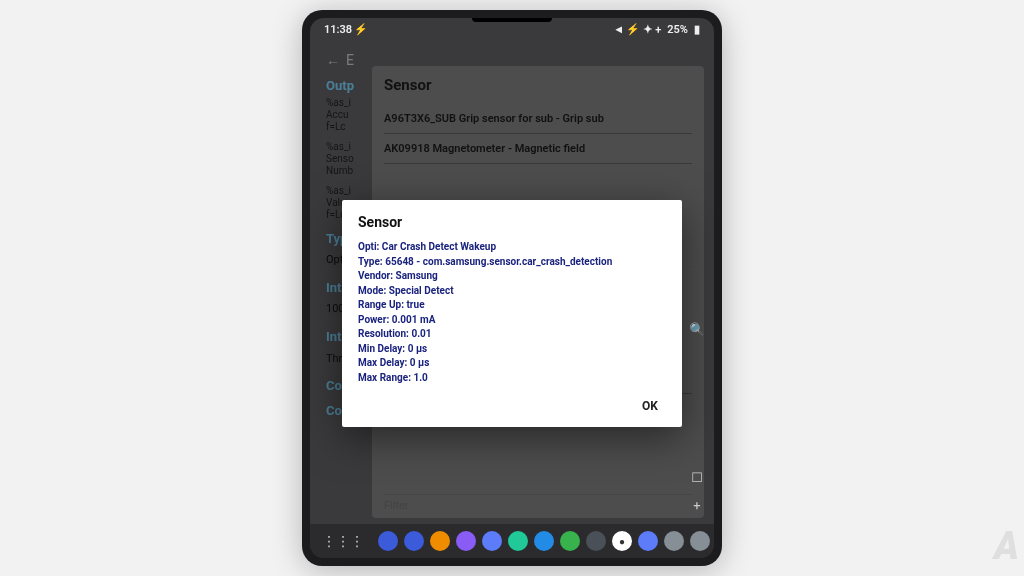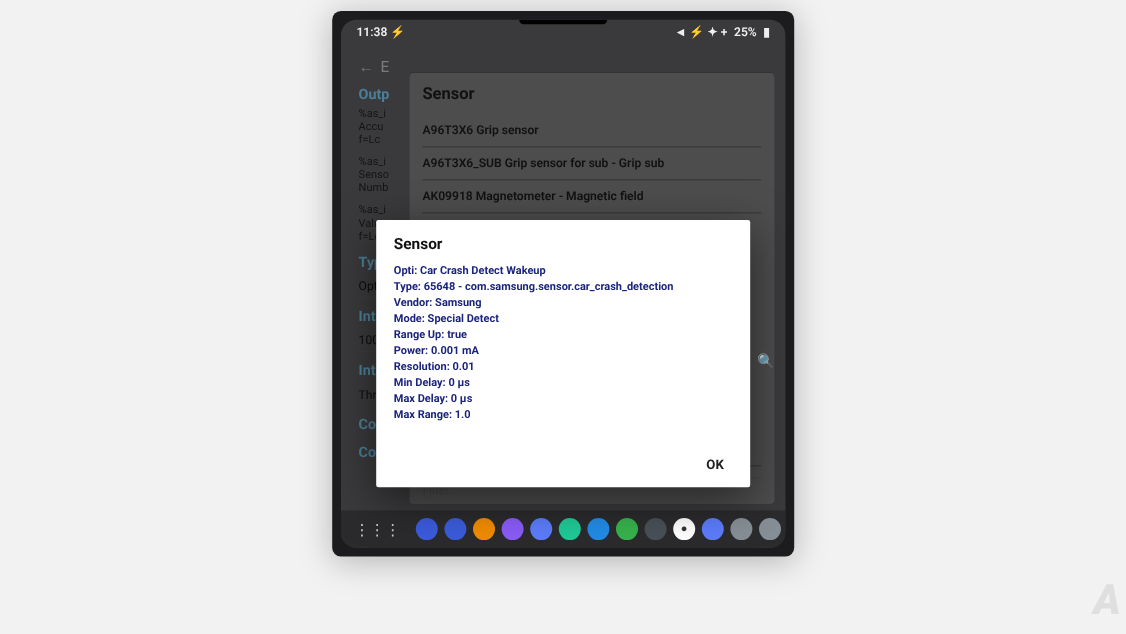--- a/index.html
+++ b/index.html
@@ -1,33 +1,33 @@
 <!DOCTYPE html>
 <html><head>
 <meta charset="utf-8">
 <style>
   *{margin:0;padding:0;box-sizing:border-box;font-family:Roboto,Arial,sans-serif}
   body{width:1024px;height:576px;background:#f2f2f2;position:relative;overflow:hidden}
-  .tablet{position:absolute;left:302px;top:10px;width:420px;height:496px;background:#1c1c1e;border-radius:8px;padding:8px;box-shadow:0 4px 30px rgba(0,0,0,.25)}
+  .tablet{position:absolute;left:302px;top:10px;width:420px;height:556px;background:#1c1c1e;border-radius:20px;padding:8px;box-shadow:0 4px 30px rgba(0,0,0,.25)}
   .screen{width:100%;height:100%;background:#3a3a3c;border-radius:14px;position:relative;overflow:hidden}
   .statusbar{height:22px;display:flex;align-items:center;justify-content:space-between;padding:0 14px;color:#eee;font-size:11px;font-weight:600}
   .sb-right{display:flex;gap:6px;align-items:center}
   .appbody{position:absolute;inset:22px 0 34px 0;background:#3a3a3c}
   .back-page{position:absolute;inset:0;padding:12px 16px;color:#888;filter:brightness(.6)}
   .section-label{font-weight:700;margin:10px 0 4px;color:#7dd3fc;font-size:13px}
   .field-fake{font-size:10px;color:#222;line-height:1.2;margin:2px 0}
   .input-fake{border-bottom:1px solid #666;height:20px;margin:4px 0 10px;font-size:11px;color:#111;display:flex;align-items:center}
   .sensor-sheet{position:absolute;left:62px;right:10px;top:26px;bottom:6px;background:rgba(255,255,255,.15);border-radius:4px;padding:10px 12px;backdrop-filter:brightness(.8)}
   .sheet-title{font-weight:700;font-size:15px;color:#111;margin-bottom:10px}
   .sensor-row{border-bottom:1px solid rgba(0,0,0,.25);padding:8px 0;font-size:11px;font-weight:600;color:#111}
   .filter-row{position:absolute;left:12px;right:12px;bottom:6px;font-size:11px;color:#444;border-top:1px solid rgba(0,0,0,.1);padding-top:4px}
   .dialog{position:absolute;left:32px;right:32px;top:160px;background:#fff;border-radius:2px;box-shadow:0 10px 40px rgba(0,0,0,.5);padding:14px 16px 10px;z-index:5}
   .dlg-title{font-weight:700;font-size:14px;color:#111;margin-bottom:10px}
   .dlg-body{font-size:10px;font-weight:700;color:#1a237e;line-height:1.45}
-  .dlg-actions{text-align:right;margin-top:26px}
+  .dlg-actions{text-align:right;margin-top:10px}
   .ok{display:inline-block;font-weight:700;font-size:12px;color:#222;padding:4px 8px;cursor:pointer}
   .side-btns{position:absolute;right:8px;top:280px;display:flex;flex-direction:column;gap:10px;color:#ccc}
   .side-btns div{width:18px;height:18px;display:flex;align-items:center;justify-content:center;font-size:13px}
   .taskbar{position:absolute;left:0;right:0;bottom:0;height:34px;background:#2b2b2d;display:flex;align-items:center;gap:8px;padding:0 12px}
   .grid-icon{color:#ccc;font-size:14px;margin-right:6px}
   .app-dot{width:20px;height:20px;border-radius:50%;display:flex;align-items:center;justify-content:center;font-size:10px;color:#fff}
   .watermark{position:absolute;right:8px;bottom:8px;font-size:38px;font-weight:900;color:rgba(0,0,0,.08);letter-spacing:-3px;font-style:italic}
   .notch{position:absolute;top:0;left:50%;transform:translateX(-50%);width:80px;height:4px;background:#000;border-radius:0 0 4px 4px}
 </style>
 </head>
@@ -68,21 +68,20 @@
         <div class="section-label">Inter</div>
         <div class="input-fake">100(</div>
         <div class="section-label">Inter</div>
         <div class="input-fake" style="border:none">Thro</div>
         <div class="section-label">Com</div>
         <div class="section-label">Conc</div>
       </div>
 
       <div class="sensor-sheet">
         <div class="sheet-title">Sensor</div>
-        <div class="sensor-row">A96T3X6 Grip sensor</div>
         <div class="sensor-row">A96T3X6_SUB Grip sensor for sub - Grip sub</div>
         <div class="sensor-row">AK09918 Magnetometer - Magnetic field</div>
         <div style="height:200px"></div>
         <div class="sensor-row">Folding Angle  Non-wakeup</div>
         <div class="filter-row">Filter</div>
       </div>
 
       <div class="side-btns">
         <div>🔍</div>
         <div style="margin-top:120px">☐</div>

